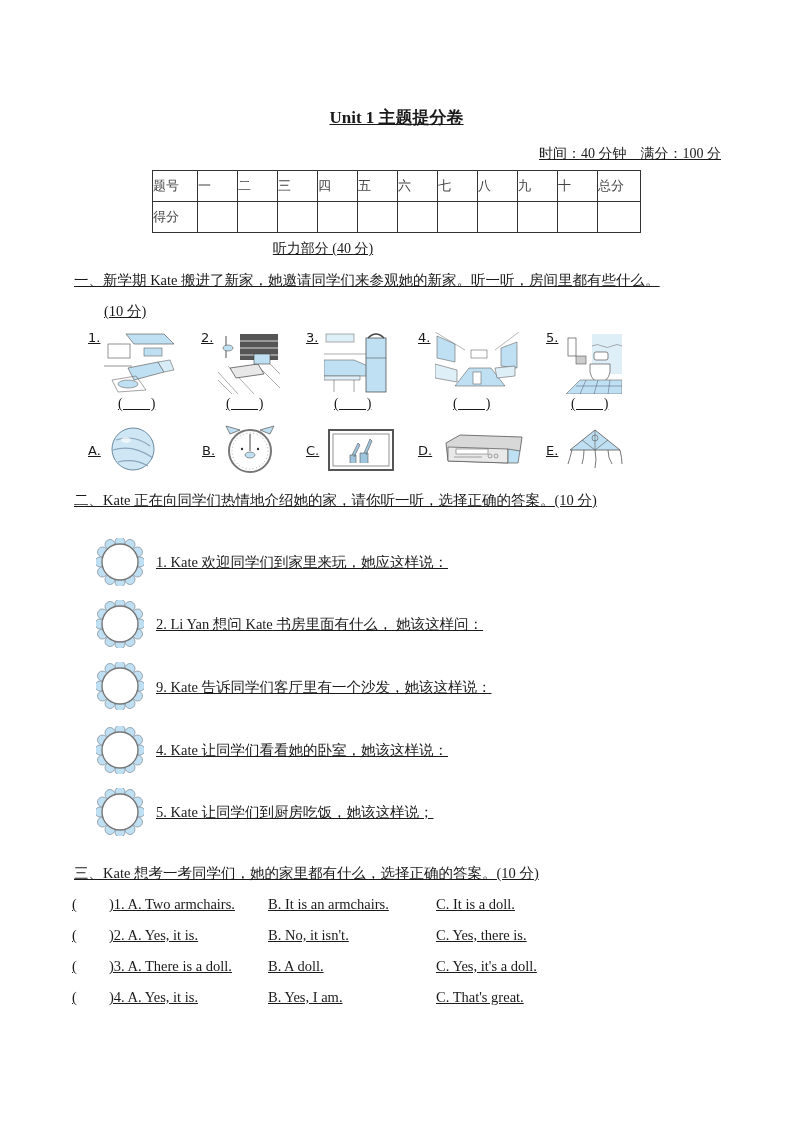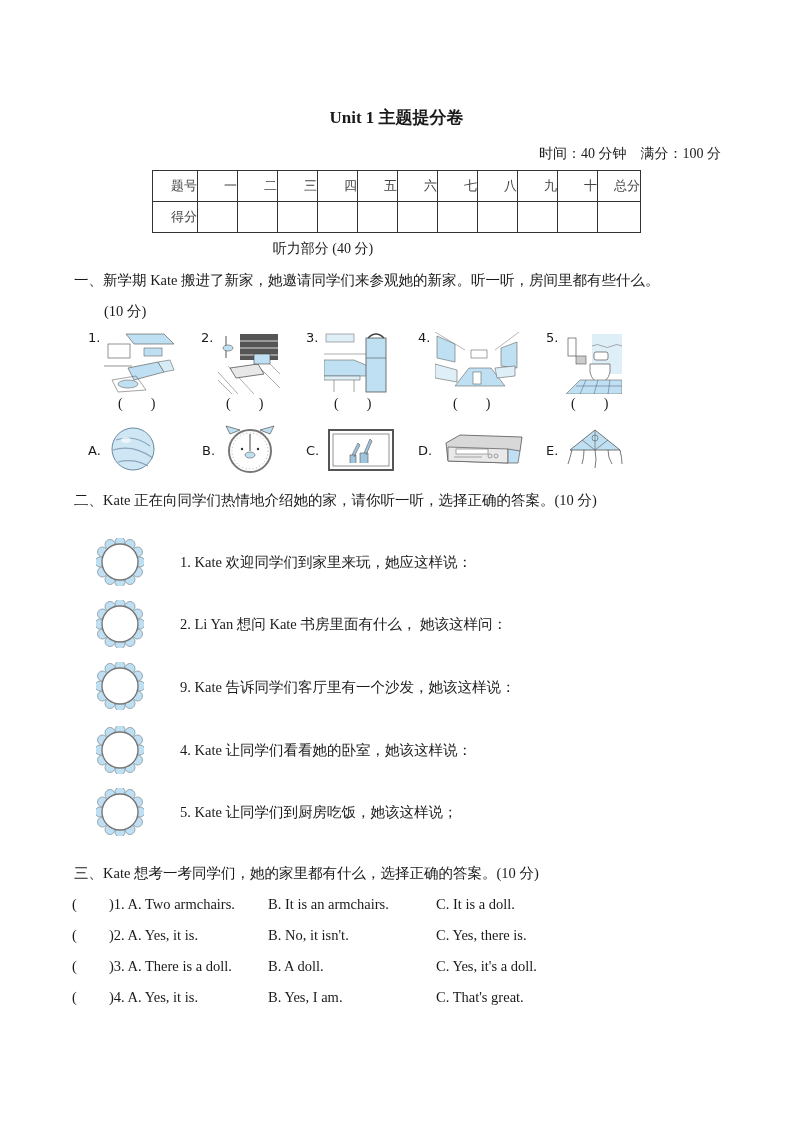--- a/index.html
+++ b/index.html
@@ -1,32 +1,32 @@
 <!DOCTYPE html>
 <html><head>
 <meta charset="utf-8">
 <style>
   html, body { margin:0; padding:0; background:#ffffff; }
   body { width:793px; height:1122px; position:relative; overflow:hidden;
          font-family:"Liberation Serif", "DejaVu Serif", serif; color:#1a1a1a; }
-  .abs { position:absolute; }
+  .abs { position:absolute;text-decoration:underline; }
   .title { left:0; width:793px; top:106px; text-align:center; font-weight:bold; font-size:17px; }
   .meta { right:72px; top:145px; font-size:14px; white-space:pre; }
   table.score { position:absolute; left:152px; top:170px; border-collapse:collapse; font-size:13px; }
-  table.score td { border:1px solid #333; height:30px; text-align:right; color:#444; padding:0; }
+  table.score td { border:1px solid #333; height:30px; text-align:left; color:#444; padding:0; }
   table.score td.first { width:44px; }
   table.score td.mid { width:39px; }
   table.score td.last { width:42px; }
   .listen { left:0; width:646px; top:240px; text-align:center; font-size:14px; }
   .sec { font-size:14.5px; white-space:nowrap; }
   .pic-num { font-size:13px; font-family:"DejaVu Sans", sans-serif; }
   .paren { font-size:14px; white-space:pre; }
   .opt-label { font-size:13px; font-family:"DejaVu Sans", sans-serif; }
   .pic { position:absolute; }
-  .q2 { font-size:14.5px; white-space:nowrap;margin-left:24px; }
+  .q2 { font-size:14.5px; white-space:nowrap; }
   .q3 { font-size:14.5px; white-space:nowrap; }
 </style>
 </head>
 <body>
 
 <div class="abs title">Unit 1 主题提分卷</div>
 <div class="abs meta">时间：40 分钟    满分：100 分</div>
 
 <table class="score">
   <tbody>

